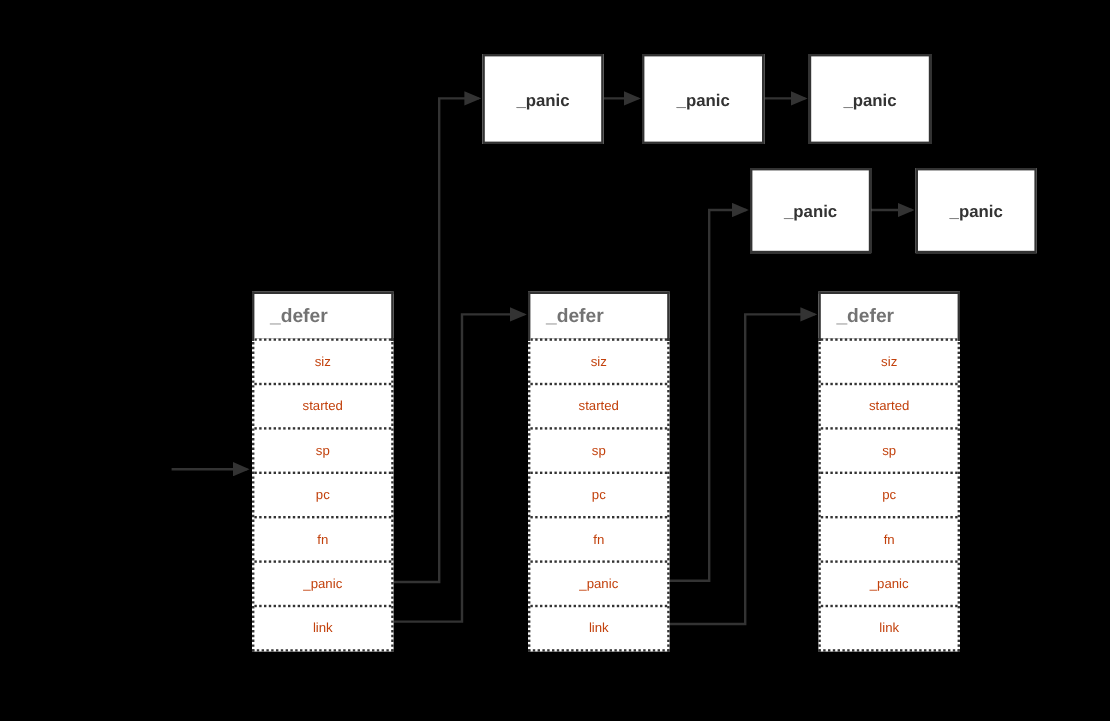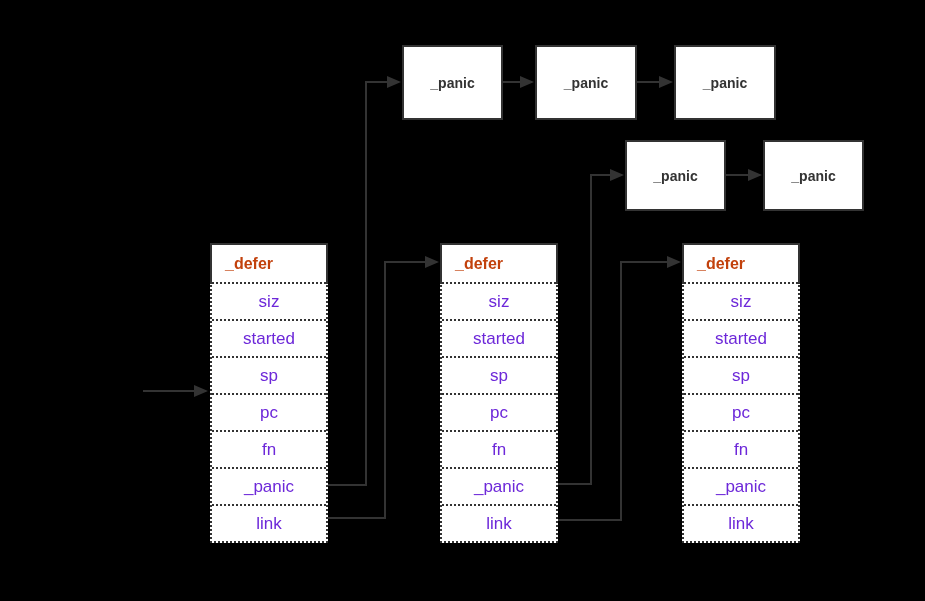--- a/index.html
+++ b/index.html
@@ -47,39 +47,39 @@
     position: absolute;
     box-sizing: border-box;
     width: 118px;
   }
   .defer-header {
     box-sizing: border-box;
     height: 39px;
     background: #ffffff;
     border: 2px solid #333333;
     border-bottom: none;
-    color: #c2410c;
+    color: #737373;
     font-weight: bold;
     font-size: 16px;
     display: flex;
     align-items: center;
     padding-left: 13px;
   }
   .defer-rows {
     box-sizing: border-box;
     background: #ffffff;
     border: 2px dotted #333333;
     border-top: none;
   }
   .defer-row {
     box-sizing: border-box;
     height: 37px;
     border-top: 2px dotted #333333;
-    color: #6d28d9;
-    font-size: 17px;
+    color: #c2410c;
+    font-size: 11px;
     display: flex;
     align-items: center;
     justify-content: center;
   }
   .connector {
     fill: none;
     stroke: #333333;
     stroke-width: 2;
   }
 </style>

